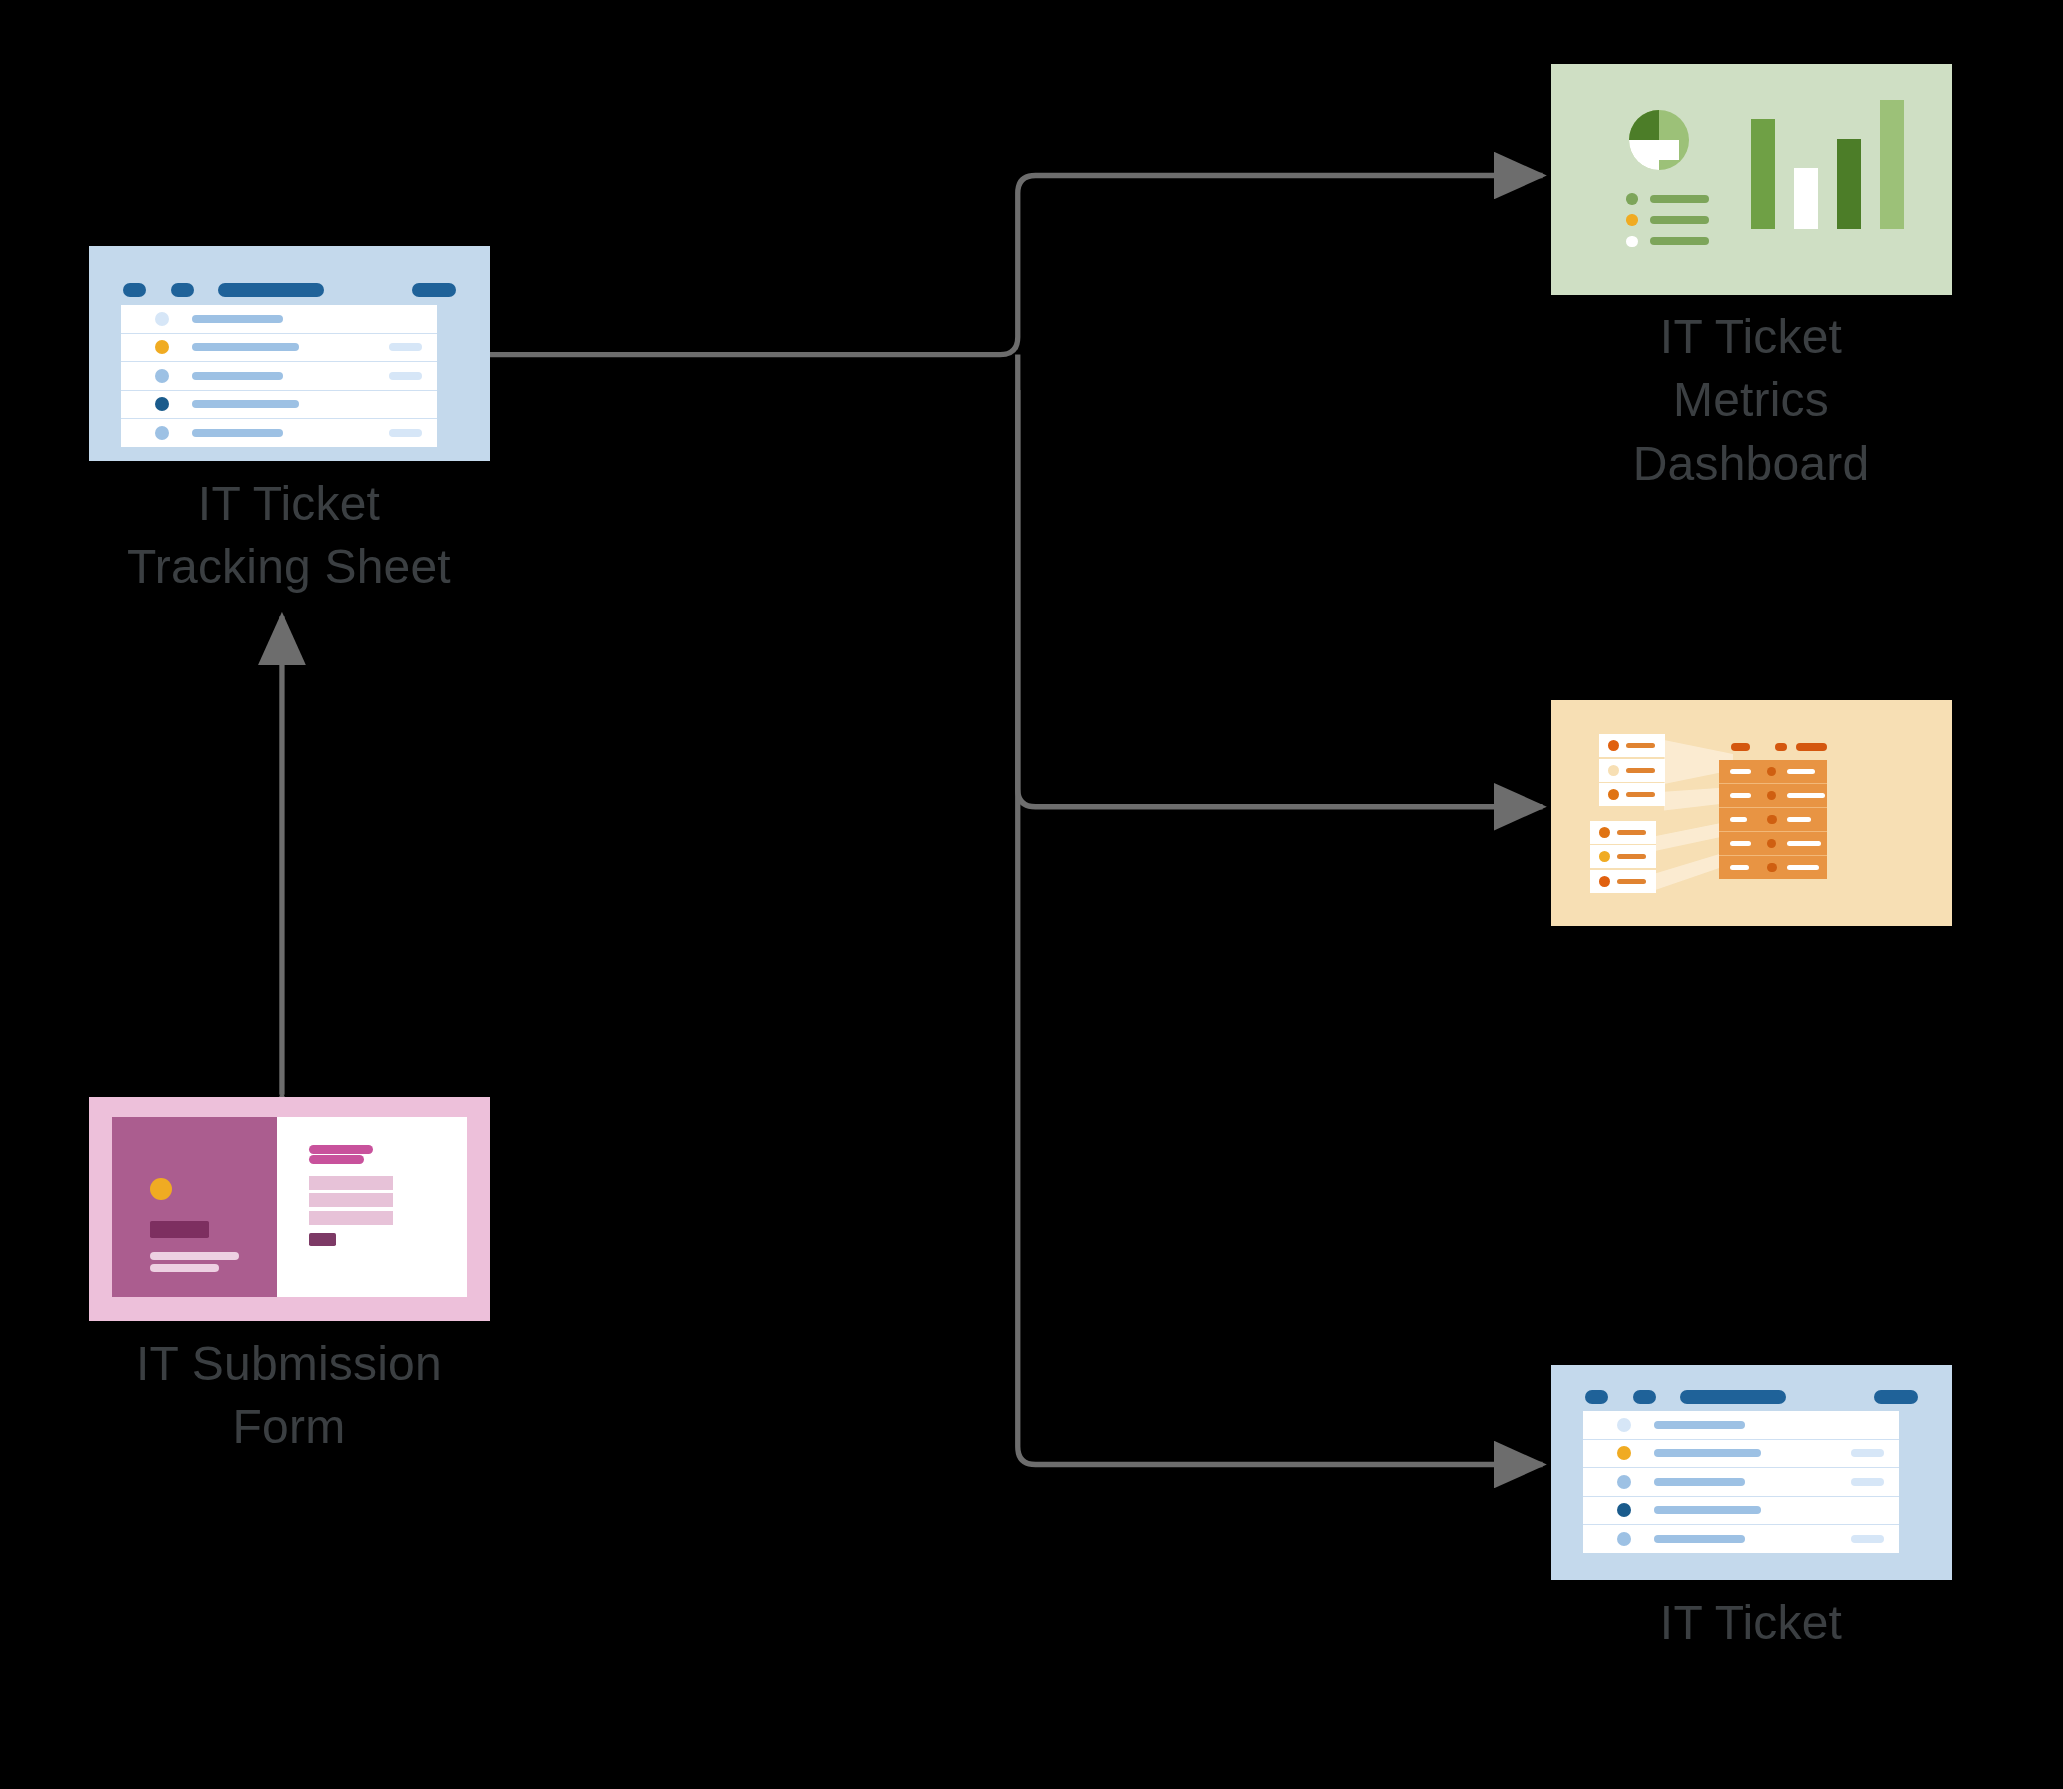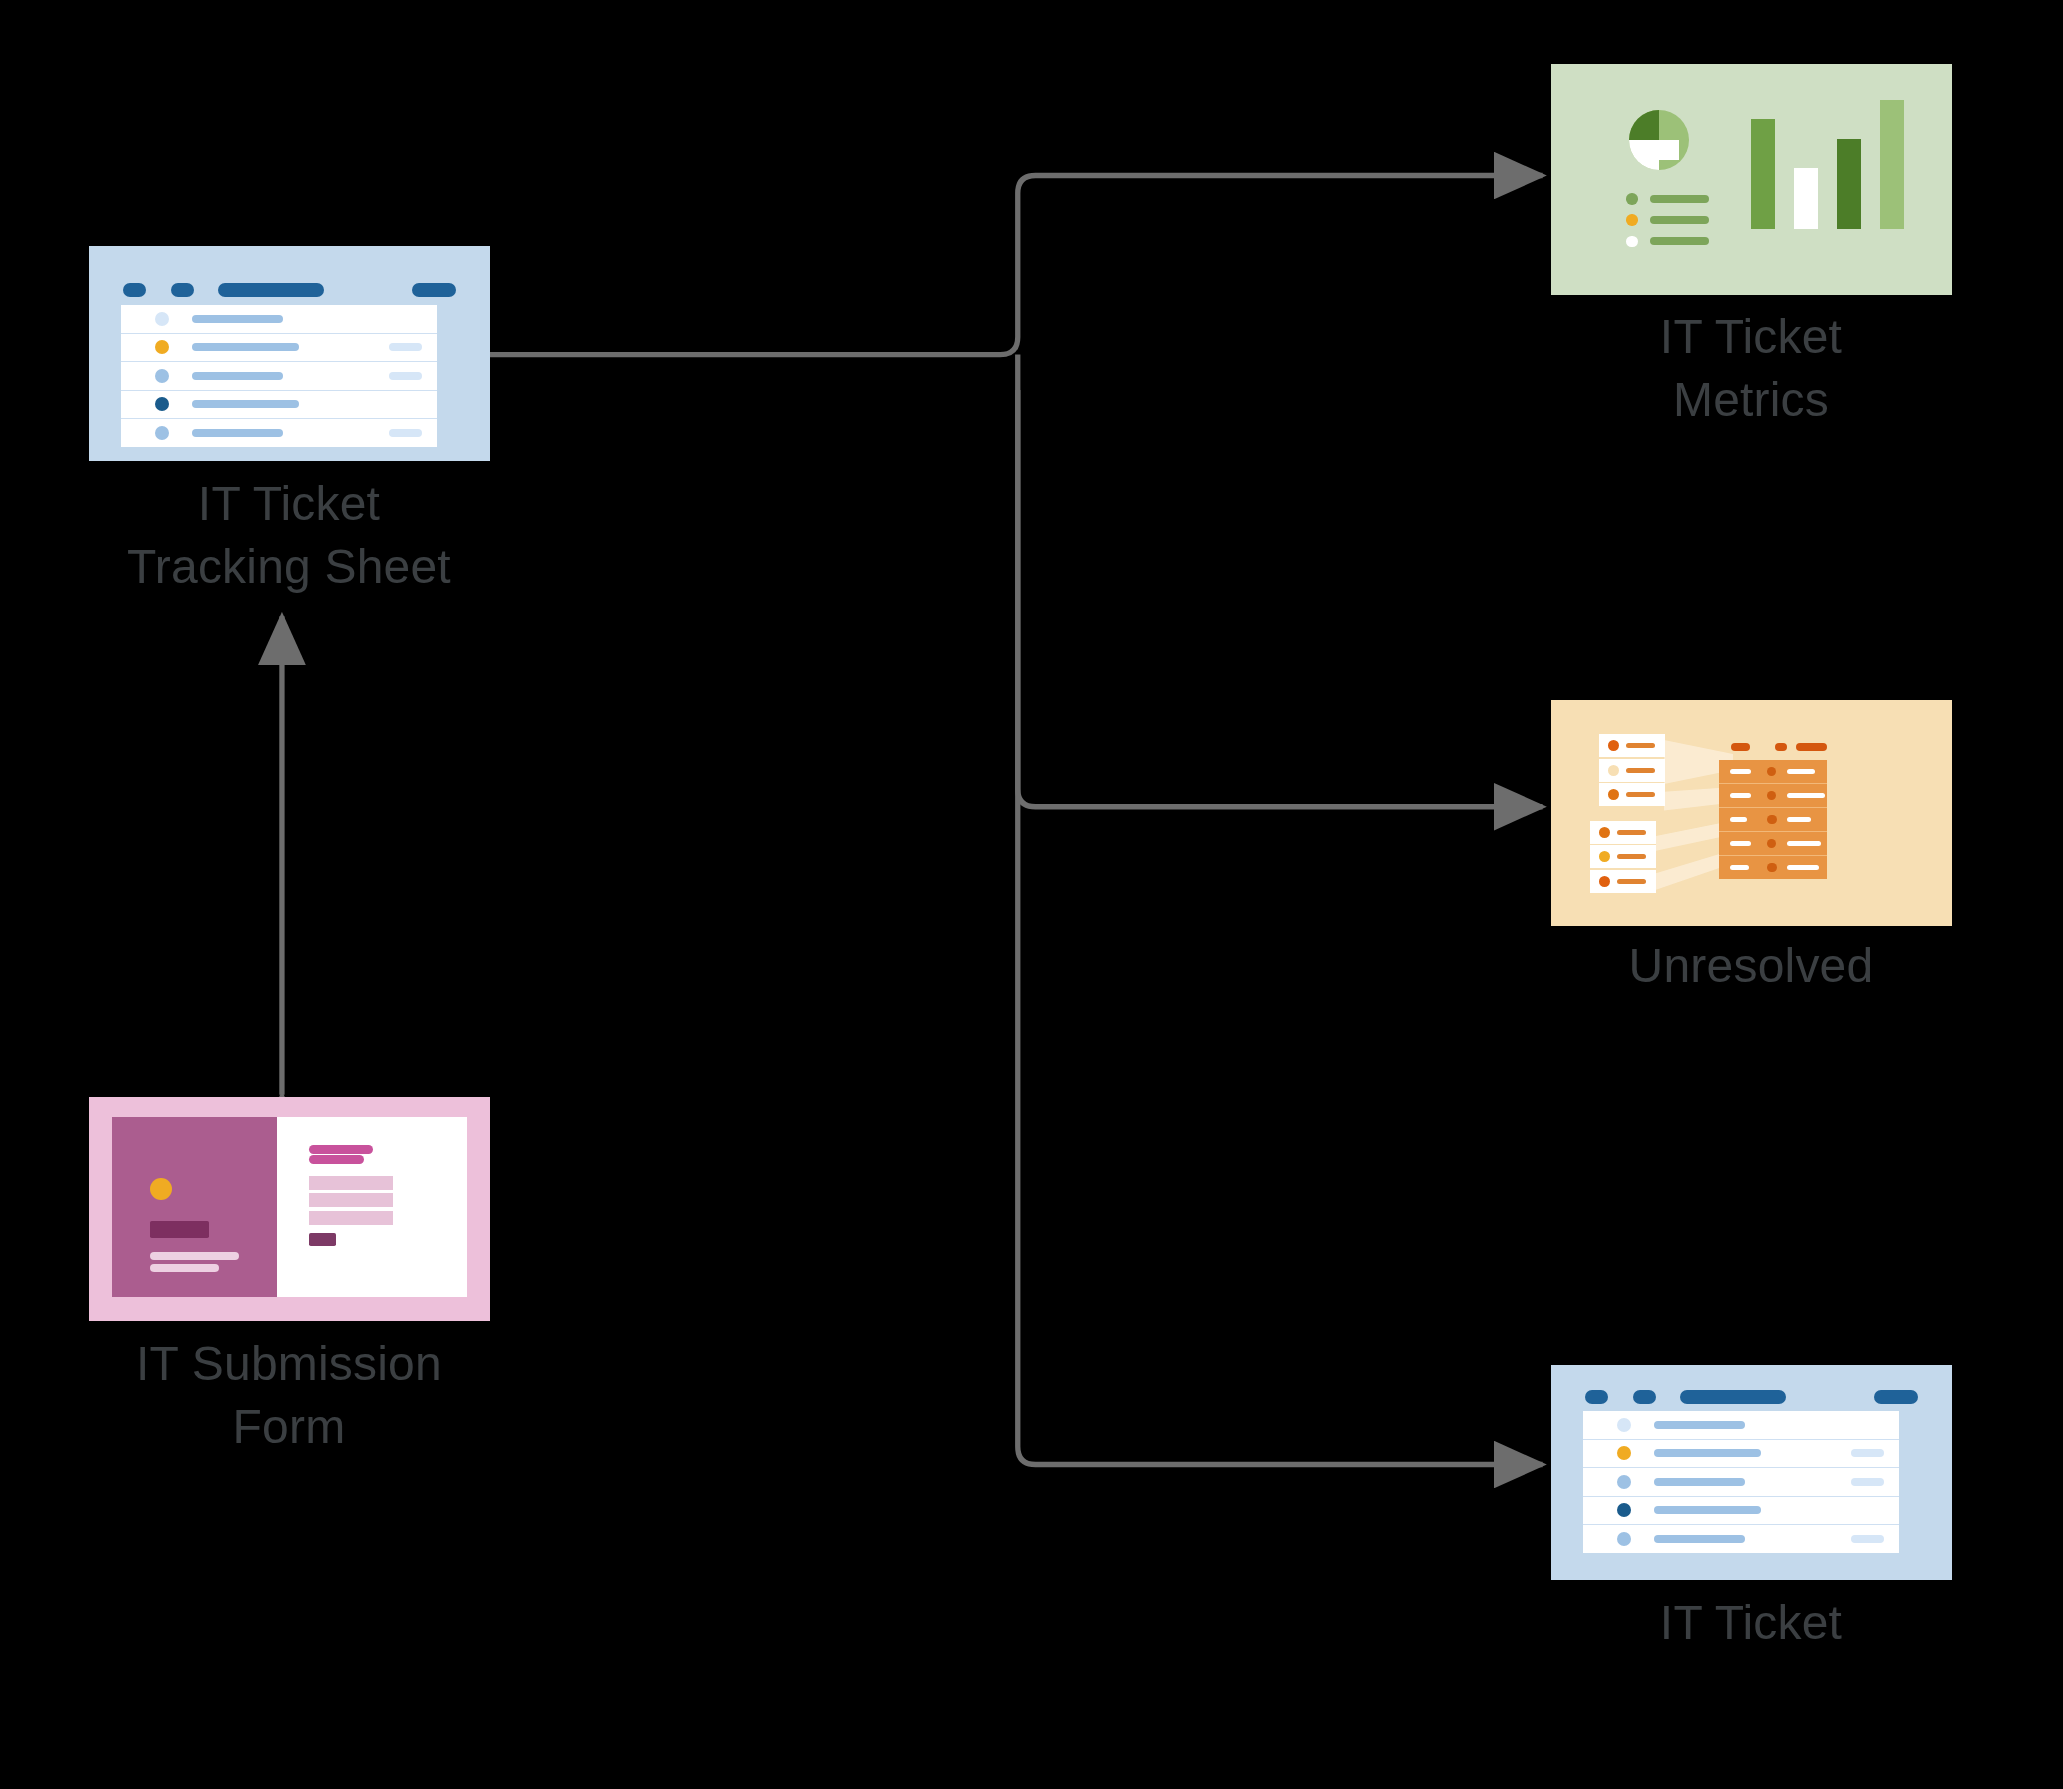--- a/index.html
+++ b/index.html
@@ -166,20 +166,21 @@
     </div>
 
     <span class="gbar" style="left:200px;top:55px;width:24px;height:110px;background:#6fa045;"></span>
     <span class="gbar" style="left:243px;top:104px;width:24px;height:61px;background:#ffffff;"></span>
     <span class="gbar" style="left:286px;top:75px;width:24px;height:90px;background:#4c7d28;"></span>
     <span class="gbar" style="left:329px;top:36px;width:24px;height:129px;background:#9cc178;"></span>
   </div>
   <div class="label" style="left:-98px;top:241px;width:596px;">
     <div>IT Ticket</div>
     <div>Metrics</div>
+    <div>Dashboard</div>
   </div>
 </div>
 
 <div class="node" style="left:1551px;top:700px;width:401px;height:226px;">
   <div class="card rep" style="width:401px;height:226px;">
 
     <span class="fan" style="left:113px;top:40px;width:69px;height:44px;clip-path:polygon(0 0,100% 32%,100% 68%,0 100%);opacity:.85;"></span>
     <span class="fan" style="left:113px;top:87px;width:69px;height:39px;clip-path:polygon(0 12%,100% 0,100% 40%,0 60%);opacity:.85;"></span>
     <span class="fan" style="left:105px;top:120px;width:80px;height:53px;clip-path:polygon(0 30%,100% 0,100% 26%,0 58%);opacity:.85;"></span>
     <span class="fan" style="left:105px;top:149px;width:80px;height:55px;clip-path:polygon(0 44%,100% 0,100% 24%,0 74%);opacity:.85;"></span>
@@ -238,21 +239,20 @@
         <span class="wbar" style="width:34px;height:5.3px;margin-left:10.6px;"></span>
       </div>
       <div class="trow" style="height:23px;">
         <span class="wbar" style="width:19.5px;height:5.3px;margin-left:10.6px;"></span>
         <span class="odot" style="width:9.8px;height:9.8px;margin-left:17.7px;"></span>
         <span class="wbar" style="width:32px;height:5.3px;margin-left:10.6px;"></span>
       </div>
     </div>
   </div>
   <div class="label" style="left:-98px;top:234px;width:596px;">
-    <div>Unresolved</div>
   </div>
 </div>
 
 <div class="node" style="left:1551px;top:1365px;width:401px;height:215px;">
   <div class="card sheet" style="width:401px;height:215px;">
     <div class="sheet-head" style="left:34px;top:25px;width:333px;height:14px;">
       <span class="pill" style="width:23px;height:13.3px;"></span>
       <span class="pill" style="width:23px;height:13.3px;margin-left:25px;"></span>
       <span class="pill" style="width:106px;height:13.3px;margin-left:24px;"></span>
       <span class="pill" style="width:44px;height:13.3px;margin-left:auto;"></span>

